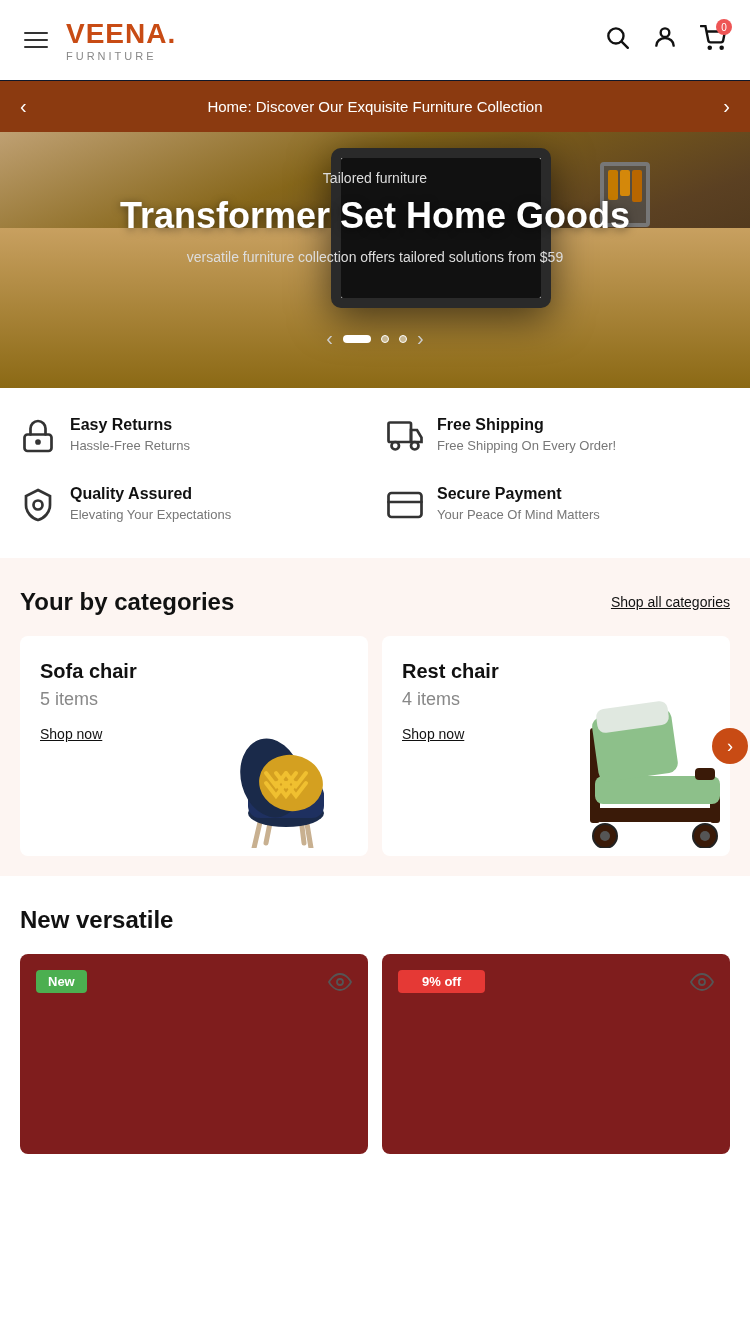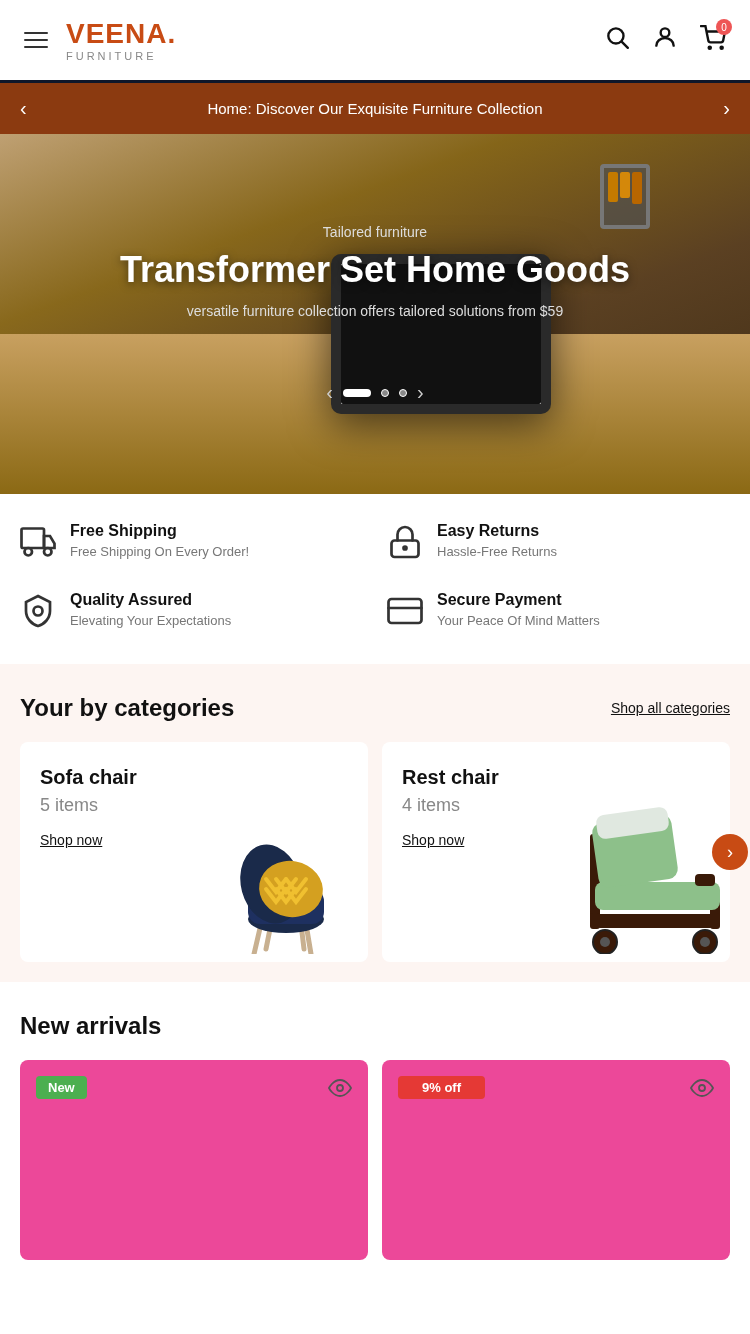--- a/index.html
+++ b/index.html
@@ -2,21 +2,21 @@
 <html><head>
   <meta charset="utf-8">
   <meta name="viewport" content="width=750px">
   <style>
     * { margin: 0; padding: 0; box-sizing: border-box; }
     body { font-family: -apple-system, BlinkMacSystemFont, 'Segoe UI', sans-serif; width: 750px; background: #fff; overflow-x: hidden; }
 
     
     .header {
       display: flex; align-items: center; justify-content: space-between;
-      padding: 18px 24px; background: #fff; border-bottom: 3px solid #0f172a;
+      padding: 18px 24px; background: #fff; border-bottom: 1px solid #0f172a;
     }
     .header-left { display: flex; align-items: center; gap: 18px; }
     .header-logo { display: flex; flex-direction: column; }
     .header-logo .brand { font-size: 28px; font-weight: 900; color: #111; letter-spacing: 1px; }
     .header-logo .brand span { color: #c84b14; }
     .header-logo .sub { font-size: 11px; color: #888; letter-spacing: 3px; text-transform: uppercase; }
     .header-icons { display: flex; align-items: center; gap: 22px; }
     .cart-wrapper { position: relative; }
     .cart-badge {
       position: absolute; top: -6px; right: -6px;
@@ -29,21 +29,21 @@
     .banner {
       background: #8b3a10; color: #fff;
       display: flex; align-items: center; justify-content: space-between;
       padding: 14px 20px; font-size: 15px;
     }
     .banner-arrow { font-size: 20px; cursor: pointer; color: #fff; background: none; border: none; }
 
     
     .hero {
       position: relative; background: #6b5240;
-      height: 360px; overflow: hidden;
+      height: 256px; overflow: hidden;
       background: linear-gradient(135deg, #8B7355 0%, #5C4A32 50%, #4A3728 100%);
       display: flex; flex-direction: column; align-items: center; justify-content: center;
     }
     .hero-bg {
       position: absolute; top: 0; left: 0; width: 100%; height: 100%;
       background: linear-gradient(160deg, #c8a878 0%, #8B6914 30%, #5C4020 60%, #3A2810 100%);
       opacity: 0.85;
     }
     .hero-content {
       position: relative; z-index: 10;
@@ -95,21 +95,21 @@
     .next-arrow {
       position: absolute; right: -7px; top: 50%; transform: translateY(-50%);
       width: 36px; height: 36px; background: #c84b14; border-radius: 50%;
       display: flex; align-items: center; justify-content: center;
       color: #fff; font-size: 18px; cursor: pointer; z-index: 5;
     }
 
     
     .new-arrivals { background: #fff; padding: 30px 20px 20px; }
     .arrivals-grid { display: grid; grid-template-columns: 1fr 1fr; gap: 14px; margin-top: 20px; }
-    .arrival-card { background: #ec4899; border-radius: 8px; padding: 16px; min-height: 200px; position: relative; }
+    .arrival-card { background: #7f1d1d; border-radius: 8px; padding: 16px; min-height: 200px; position: relative; }
     .arrival-badge-new {
       background: #4caf50; color: #fff; font-size: 13px; font-weight: 700;
       padding: 4px 12px; border-radius: 4px; display: inline-block;
     }
     .arrival-badge-off {
       background: #e53935; color: #fff; font-size: 13px; font-weight: 700;
       padding: 4px 24px; border-radius: 4px; display: inline-block;
     }
     .arrival-eye {
       position: absolute; right: 16px; top: 16px; font-size: 22px; color: #555; cursor: pointer;
@@ -190,53 +190,53 @@
   <div class="slider-nav">
     <button class="slider-nav-arrow">‹</button>
     <div class="dot"></div>
     <div class="dot inactive"></div>
     <div class="dot inactive"></div>
     <button class="slider-nav-arrow">›</button>
   </div>
 </div>
 
 <div class="features">
+
+  <div class="feature">
+    <div class="feature-icon">
+      <svg width="36" height="36" viewBox="0 0 24 24" fill="none" stroke="#333" stroke-width="1.8" stroke-linecap="round">
+          <rect x="3" y="11" width="18" height="11" rx="2"></rect>
+          <path d="M7 11V7a5 5 0 0 1 10 0v4"></path>
+          <circle cx="12" cy="16" r="1"></circle>
+        </svg>
+    </div>
+    <div>
+      <div class="feature-title">Easy Returns</div>
+      <div class="feature-desc">Hassle-Free Returns</div>
+    </div>
+  </div>
 
   <div class="feature">
     <div class="feature-icon">
       <svg width="36" height="36" viewBox="0 0 24 24" fill="none" stroke="#333" stroke-width="1.8" stroke-linecap="round">
           <rect x="1" y="3" width="15" height="13" rx="1"></rect>
           <path d="M16 8h4l3 5v3h-7V8z"></path>
           <circle cx="5.5" cy="18.5" r="2.5"></circle>
           <circle cx="18.5" cy="18.5" r="2.5"></circle>
         </svg>
     </div>
     <div>
       <div class="feature-title">Free Shipping</div>
       <div class="feature-desc">Free Shipping On Every Order!</div>
     </div>
   </div>
 
   <div class="feature">
     <div class="feature-icon">
       <svg width="36" height="36" viewBox="0 0 24 24" fill="none" stroke="#333" stroke-width="1.8" stroke-linecap="round">
-          <rect x="3" y="11" width="18" height="11" rx="2"></rect>
-          <path d="M7 11V7a5 5 0 0 1 10 0v4"></path>
-          <circle cx="12" cy="16" r="1"></circle>
-        </svg>
-    </div>
-    <div>
-      <div class="feature-title">Easy Returns</div>
-      <div class="feature-desc">Hassle-Free Returns</div>
-    </div>
-  </div>
-
-  <div class="feature">
-    <div class="feature-icon">
-      <svg width="36" height="36" viewBox="0 0 24 24" fill="none" stroke="#333" stroke-width="1.8" stroke-linecap="round">
           <path d="M12 2l8 4v6c0 5-4 9-8 10C8 21 4 17 4 12V6l8-4z"></path>
           <circle cx="12" cy="12" r="3"></circle>
         </svg>
     </div>
     <div>
       <div class="feature-title">Quality Assured</div>
       <div class="feature-desc">Elevating Your Expectations</div>
     </div>
   </div>
 
@@ -320,21 +320,21 @@
           <rect x="120" y="100" width="20" height="12" rx="4" fill="#3a1a08"></rect>
         </svg>
       </div>
 
       <div class="next-arrow" style="position:absolute;right:-18px;top:50%;transform:translateY(-50%);width:36px;height:36px;background:#c84b14;border-radius:50%;display:flex;align-items:center;justify-content:center;color:#fff;font-size:18px;cursor:pointer;z-index:10;">›</div>
     </div>
   </div>
 </div>
 
 <div class="new-arrivals">
-  <h2 class="section-title">New arrivals</h2>
+  <h2 class="section-title">New versatile</h2>
   <div class="arrivals-grid">
 
     <div class="arrival-card">
       <span class="arrival-badge-new">New</span>
       <span class="arrival-eye">
         <svg width="24" height="24" viewBox="0 0 24 24" fill="none" stroke="#555" stroke-width="1.8" stroke-linecap="round">
             <path d="M1 12s4-8 11-8 11 8 11 8-4 8-11 8-11-8-11-8z"></path>
             <circle cx="12" cy="12" r="3"></circle>
           </svg>
       </span>

